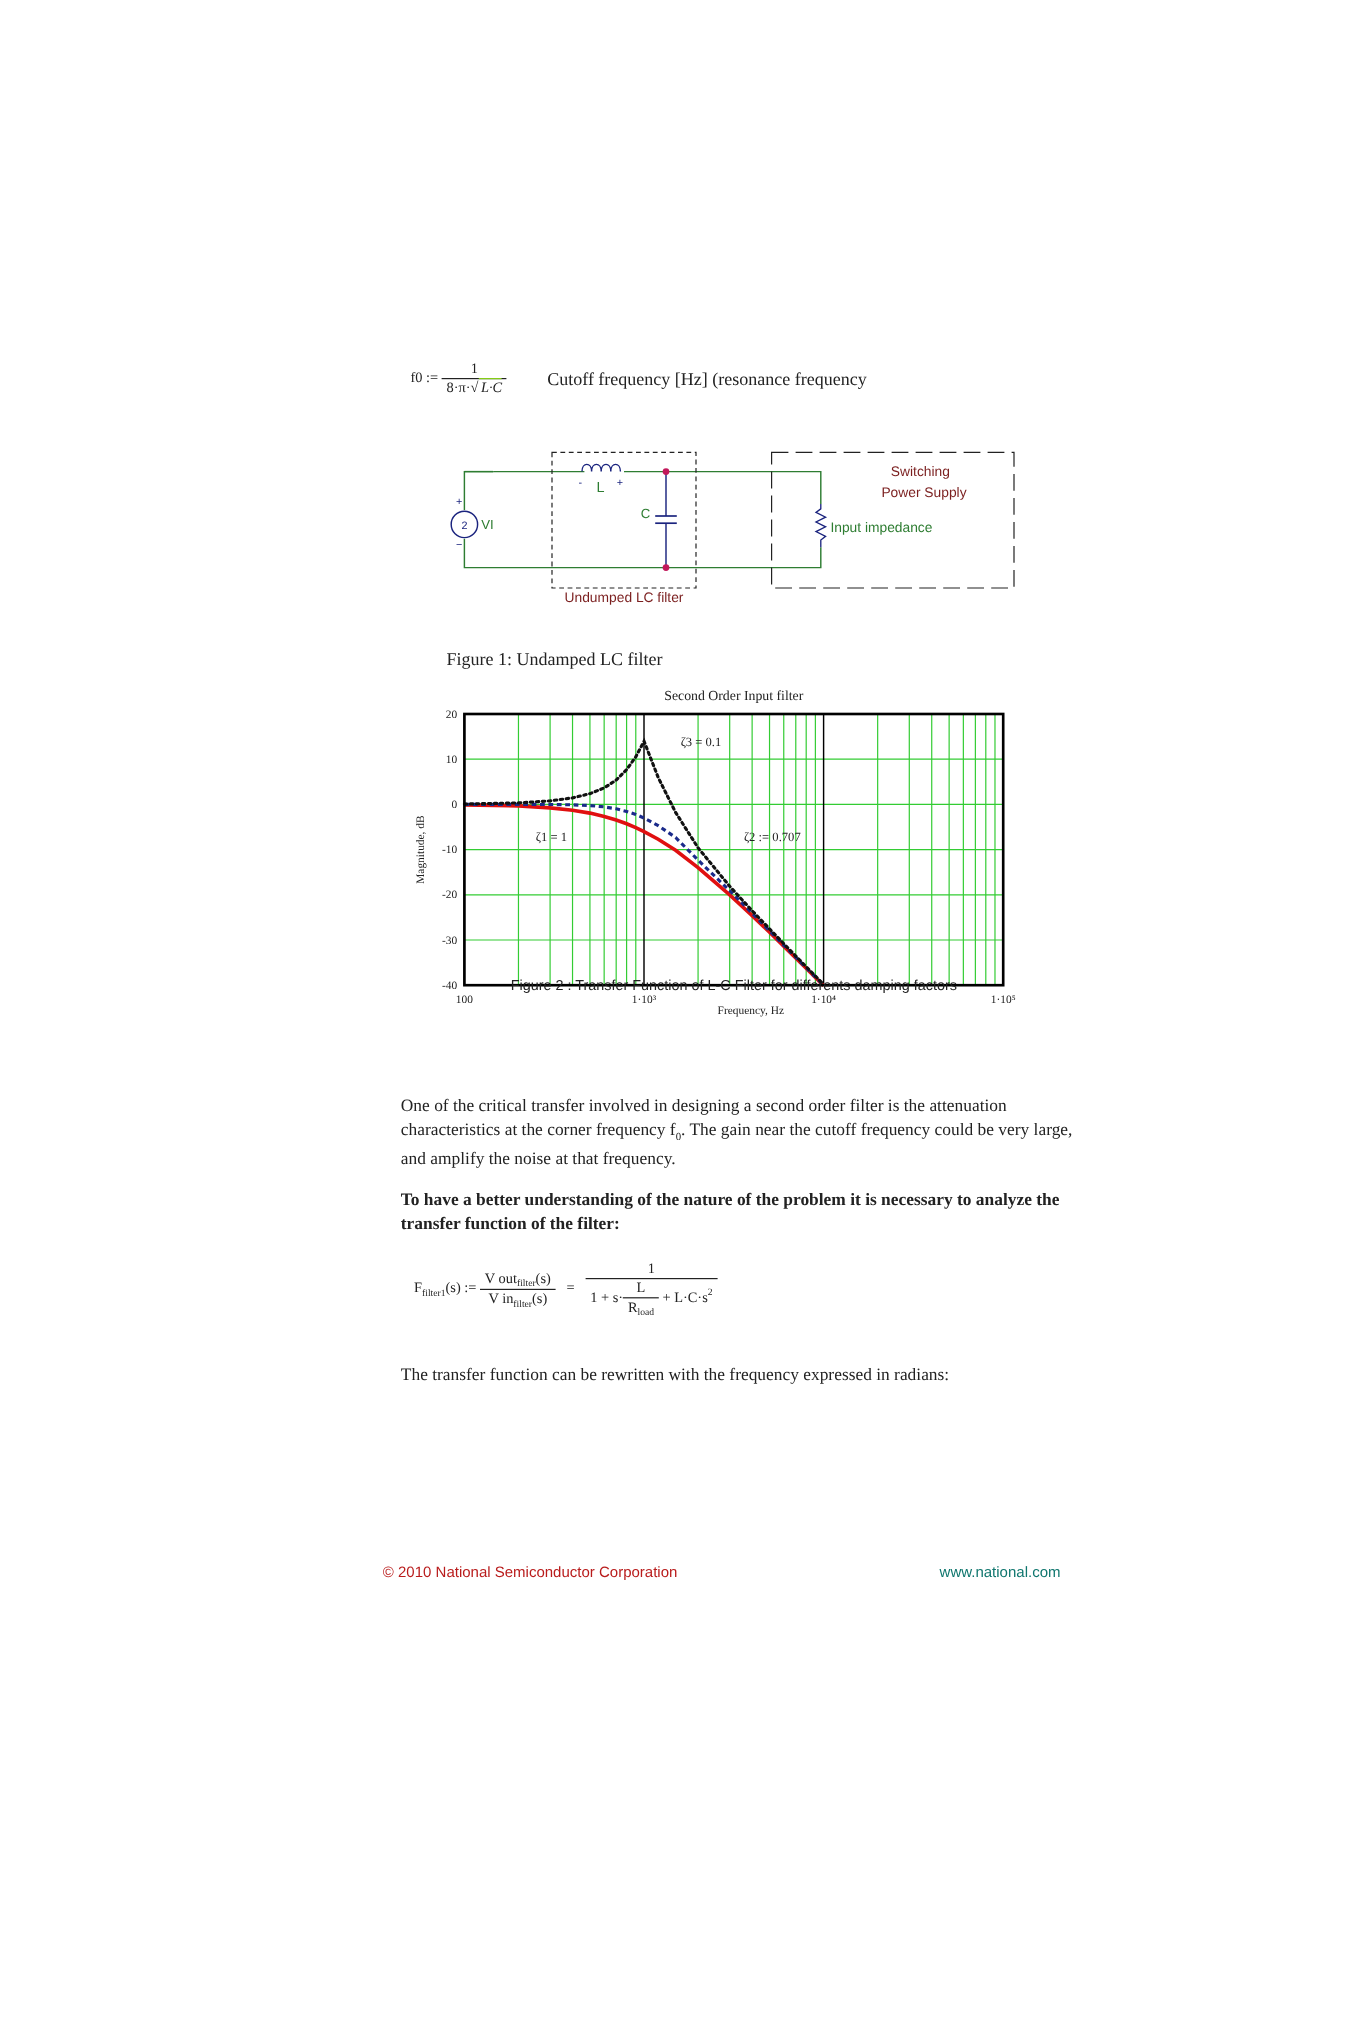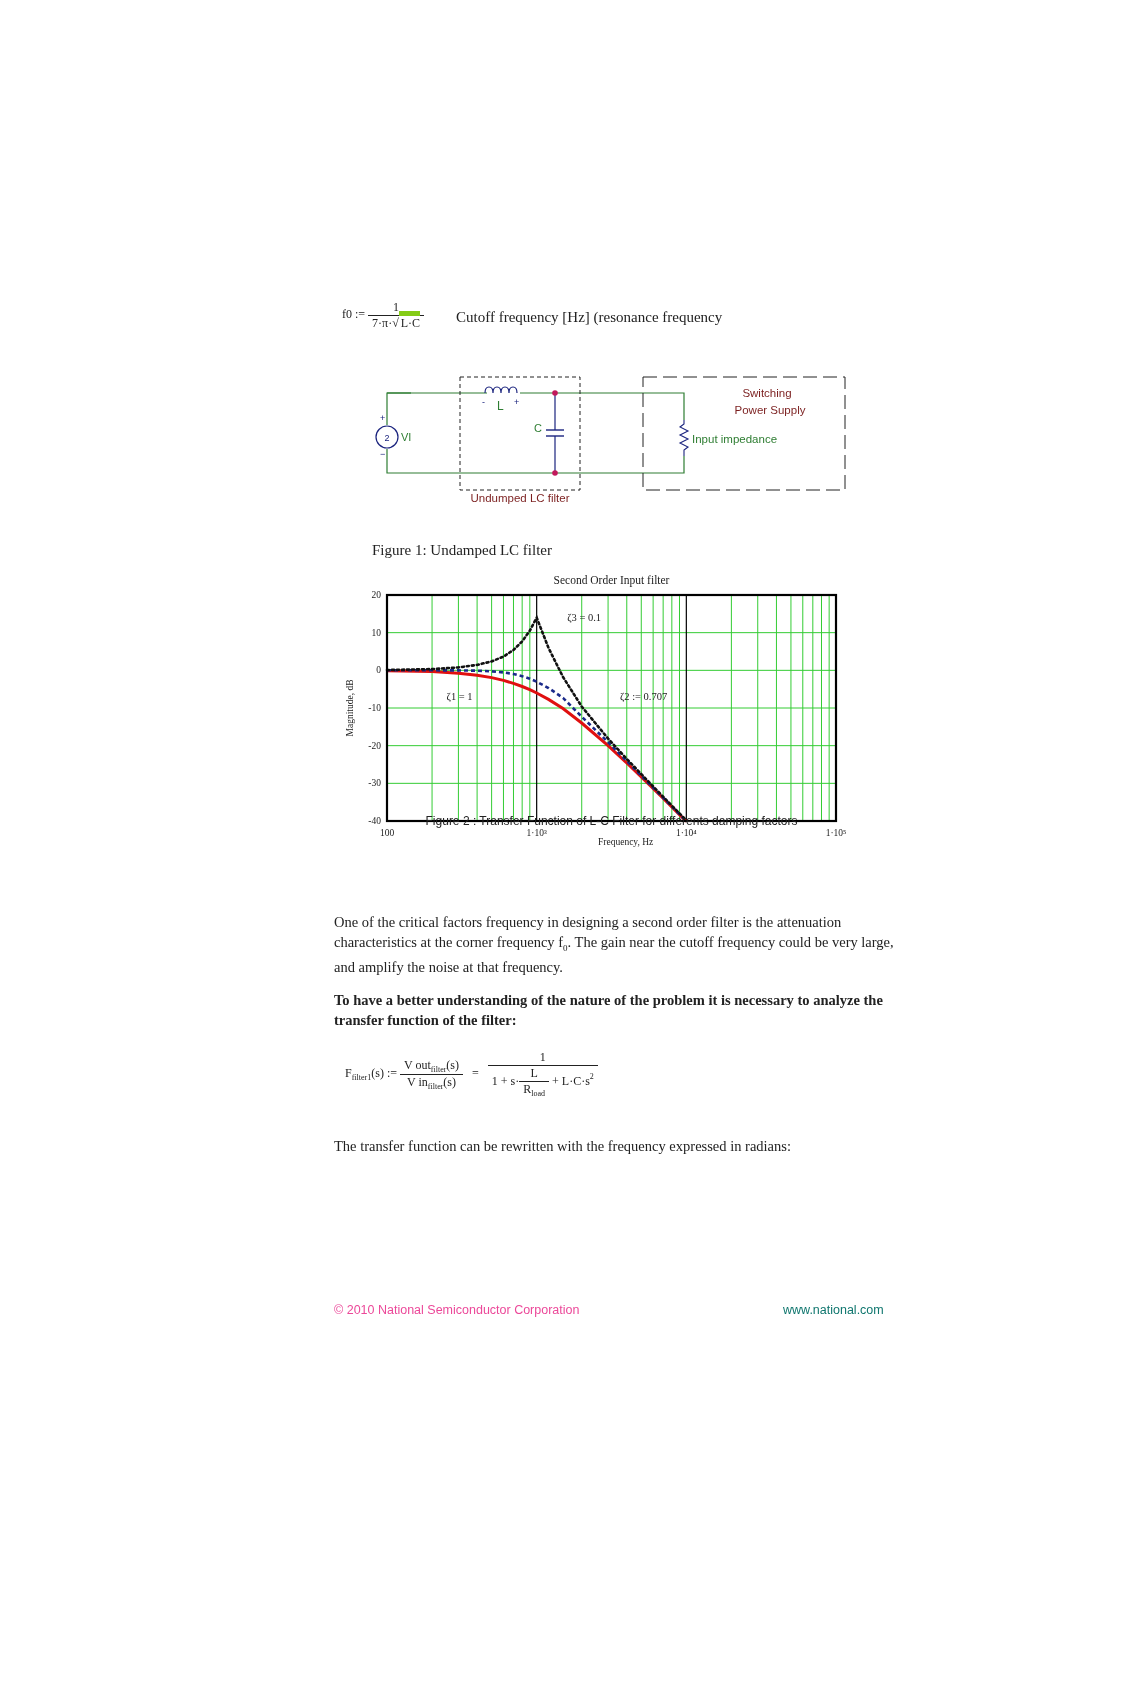--- a/index.html
+++ b/index.html
@@ -6,49 +6,49 @@
   body { width: 1142px; height: 1696px; position: relative; overflow: hidden; }
   .serif { font-family: "Liberation Serif", "DejaVu Serif", serif; color: #222; }
   .sans { font-family: "Liberation Sans", "DejaVu Sans", sans-serif; }
   .abs { position: absolute; }
 
   
   .formula1 { left: 342px; top: 300px; font-size: 12px; }
   .frac { display: inline-block; vertical-align: middle; text-align: center; }
   .frac .num { display: block; padding: 0 4px; border-bottom: 1px solid #222; }
   .frac .den { display: block; padding: 0 4px; }
-  .sqrt { border-top: 5px solid #84cc16; padding-left: 2px; }
+  .sqrt { border-top: 1px solid #84cc16; padding-left: 2px; font-style: italic; }
   .cutoff-text { left: 456px; top: 309px; font-size: 15px; font-family: Liberation Serif, serif; }
 
   .fig1-caption { left: 0; width: 924px; text-align: center; top: 542px; font-size: 15px; }
 
   .chart-title { left: 387px; width: 449px; text-align: center; top: 574px; font-size: 11.5px; }
   .fig2-caption { left: 387px; width: 449px; text-align: center; top: 814px; font-size: 12px; color: #222; }
 
   .para { left: 334px; width: 570px; font-size: 14.5px; line-height: 19.5px; }
   .p1 { top: 913px; }
   .p2 { top: 991px; font-weight: bold; }
   .p3 { top: 1137px; }
 
   .formula2 { left: 345px; top: 1050px; font-size: 12px; }
   .formula2 .lhs { display: inline-block; vertical-align: middle; font-family: Liberation Serif, serif; }
   .sub { font-size: 8px; vertical-align: -3px; margin-top: 16px; }
   .sup { font-size: 8px; vertical-align: 6px; }
 
-  .footer-left { left: 334px; top: 1303px; font-size: 12.5px; color: #ec4899; }
+  .footer-left { left: 319px; top: 1303px; font-size: 12.5px; color: #b91c1c; }
   .footer-right { left: 783px; top: 1303px; font-size: 12.5px; color: #0f766e; }
 </style>
 </head>
 <body>
 
 <div class="abs serif formula1">
   <span>f0 :=</span>
   <span class="frac">
     <span class="num">1</span>
-    <span class="den"><span>7·π·</span><span>√</span><span class="sqrt">L·C</span></span>
+    <span class="den"><span>8·π·</span><span>√</span><span class="sqrt">L·C</span></span>
   </span>
 </div>
 <div class="abs serif cutoff-text">Cutoff frequency [Hz]  (resonance frequency</div>
 
 <svg class="abs" style="left:0;top:0" width="1142" height="530">
   <g fill="none" stroke="#2e7d32" stroke-width="1.2">
     <polyline points="411,393 387,393 387,425"></polyline>
     <polyline points="387,449 387,473 684,473 684,456"></polyline>
     <line x1="411" y1="393" x2="487" y2="393" stroke="#2e7d32"></line>
     <polyline points="520,393 684,393 684,420"></polyline>
@@ -148,21 +148,21 @@
   <g id="annots">
       <text x="567.2166240708368" y="621.3666666666667" font-size="10.5" font-family="Liberation Serif, serif" fill="#222">ζ3 = 0.1</text>
       <text x="446.5583546312483" y="700.4666666666667" font-size="10.5" font-family="Liberation Serif, serif" fill="#222">ζ1 = 1</text>
       <text x="619.9266076148374" y="700.4666666666667" font-size="10.5" font-family="Liberation Serif, serif" fill="#222">ζ2 := 0.707</text>
     </g>
   <text x="598" y="845" font-size="9.5" font-family="Liberation Serif, serif" fill="#222">Frequency, Hz</text>
   <text transform="translate(353,708) rotate(-90)" text-anchor="middle" font-size="9.5" font-family="Liberation Serif, serif" fill="#222">Magnitude, dB</text>
 </svg>
 <div class="abs sans fig2-caption">Figure 2 : Transfer Function of L-C Filter for differents damping factors</div>
 
-<div class="abs serif para p1"><span>One of the critical factors frequency in designing a second order filter is the attenuation characteristics at the corner frequency f</span><sub style="font-size:9px">0</sub><span>. The gain near the cutoff frequency could be very large, and amplify the noise at that frequency.</span></div>
+<div class="abs serif para p1"><span>One of the critical transfer involved in designing a second order filter is the attenuation characteristics at the corner frequency f</span><sub style="font-size:9px">0</sub><span>. The gain near the cutoff frequency could be very large, and amplify the noise at that frequency.</span></div>
 <div class="abs serif para p2">To have a better understanding of the nature of the problem it is necessary to analyze the transfer function of the filter:</div>
 
 <div class="abs serif formula2">
   <span class="lhs"><span>F</span><span class="sub">filter1</span><span>(s) :=</span></span>
   <span class="frac">
     <span class="num"><span>V out</span><span class="sub">filter</span><span>(s)</span></span>
     <span class="den"><span>V in</span><span class="sub">filter</span><span>(s)</span></span>
   </span>
   <span style="margin:0 6px">=</span>
   <span class="frac">

